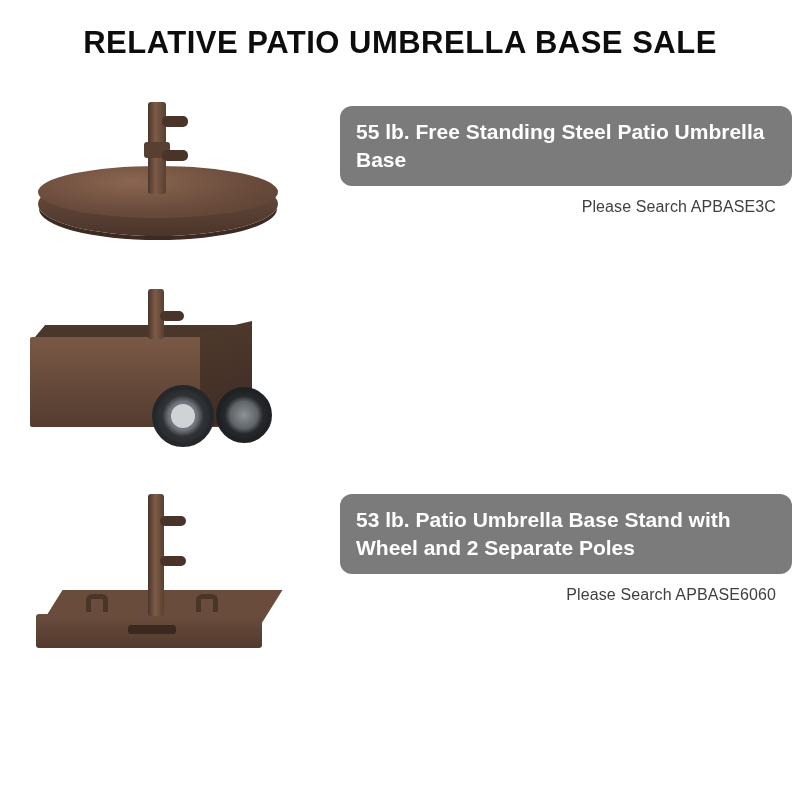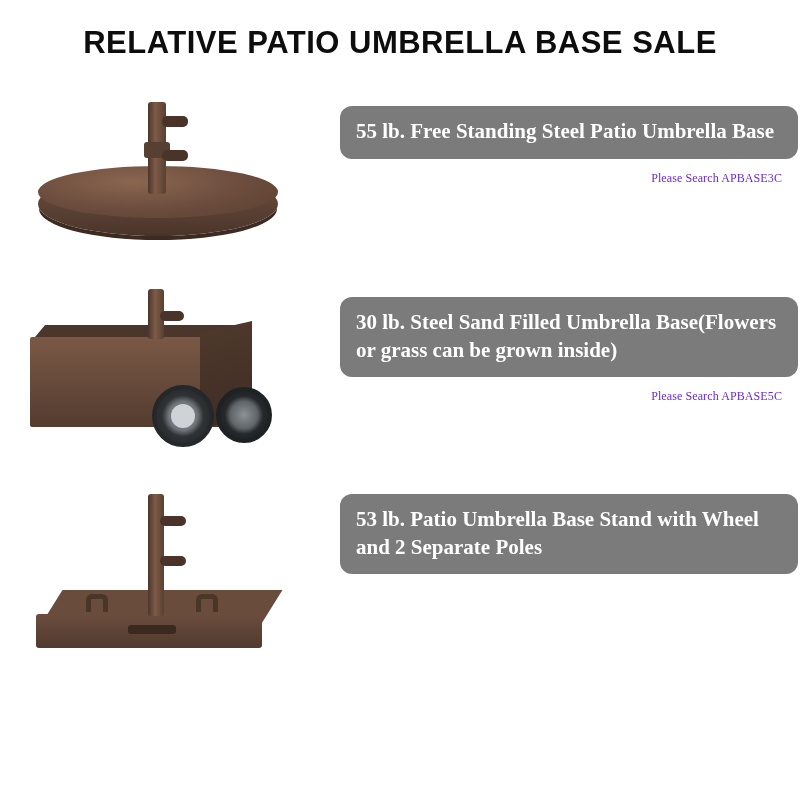--- a/index.html
+++ b/index.html
@@ -41,39 +41,38 @@
     position: relative;
   }
   .img-cell {
     width: 330px;
     height: 205px;
     position: relative;
     flex: 0 0 330px;
   }
   .text-cell {
     flex: 1 1 auto;
-    padding-right: 12px;
-    position: relative;
-    font-family: Liberation Serif, serif;
+    padding-right: 18px;
+    position: relative;
   }
   .callout {
     background: #7b7b7b;
     color: #ffffff;
     font-weight: bold;
     font-size: 21px;
     line-height: 1.32;
     border-radius: 12px;
     padding: 12px 16px 13px 16px;
     margin-left: 10px;
     box-sizing: border-box;
   }
   .search {
     text-align: right;
-    font-size: 12px;
-    color: #6d28d9;
+    font-size: 16px;
+    color: #404040;
     margin-top: 12px;
     padding-right: 6px;
     letter-spacing: 0.1px;
   }
   .row-1 .callout { margin-top: 22px; width: 100%; }
   .row-2 .callout { margin-top: 8px; width: 100%; }
   .row-3 .callout { width: 100%; }
 
   
   .prod { position: absolute; }
@@ -255,36 +254,33 @@
       <div class="img-cell">
         <div class="prod p2-box-top"></div>
         <div class="prod p2-box"></div>
         <div class="prod p2-box-side"></div>
         <div class="prod p2-pole"></div>
         <div class="prod p2-knob"></div>
         <div class="prod p2-wheel-2"></div>
         <div class="prod p2-wheel-1"></div>
         <div class="prod p2-hub"></div>
       </div>
-      <div class="text-cell">
-        <div class="callout">30 lb. Steel Sand Filled Umbrella Base(Flowers or grass can be grown inside)</div>
-        <div class="search">Please Search APBASE5C</div>
-      </div>
     </div>
 
     <div class="row row-3">
       <div class="img-cell">
         <div class="prod p3-plate-top"></div>
         <div class="prod p3-clip-l"></div>
         <div class="prod p3-clip-r"></div>
         <div class="prod p3-plate"></div>
         <div class="prod p3-handle"></div>
         <div class="prod p3-pole"></div>
         <div class="prod p3-knob-a"></div>
         <div class="prod p3-knob-b"></div>
       </div>
       <div class="text-cell">
         <div class="callout">53 lb. Patio Umbrella Base Stand with Wheel and 2 Separate Poles</div>
+        <div class="search">Please Search APBASE6060</div>
       </div>
     </div>
 
   </div>
 </div>
 
 </body></html>

